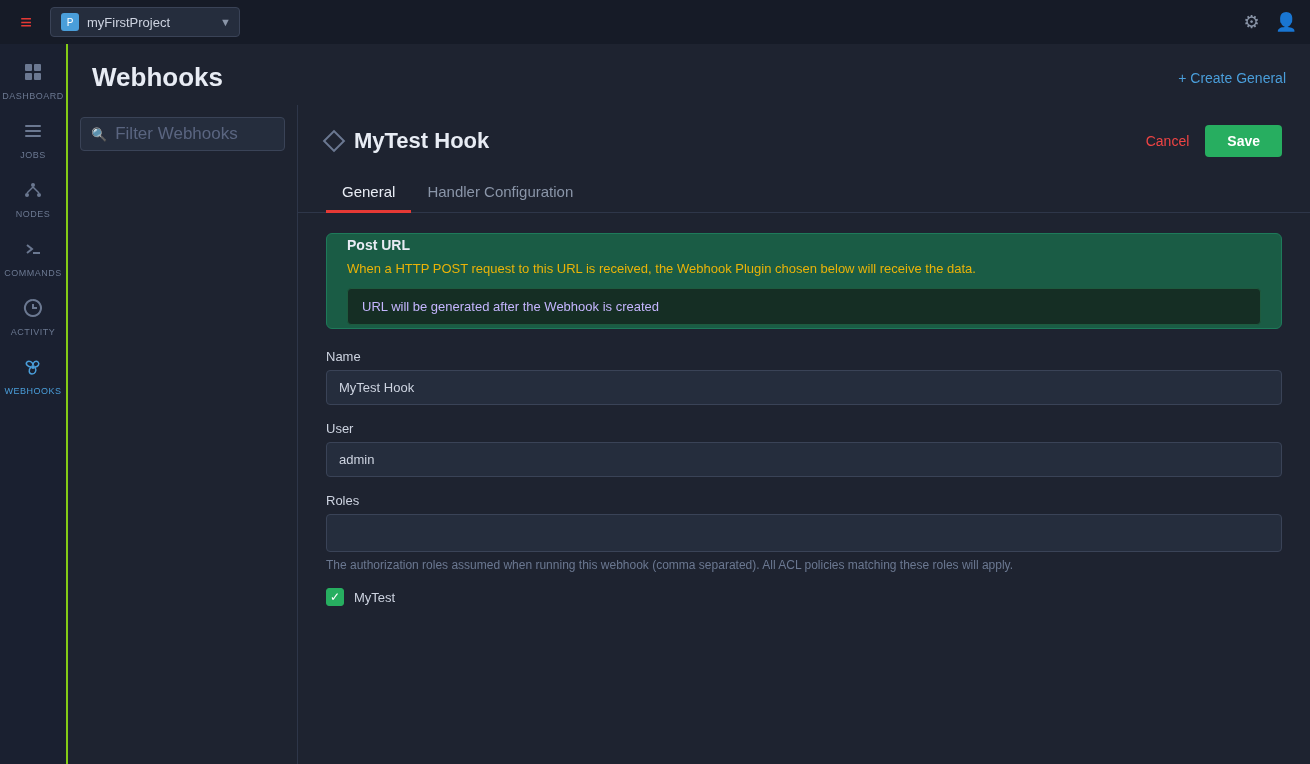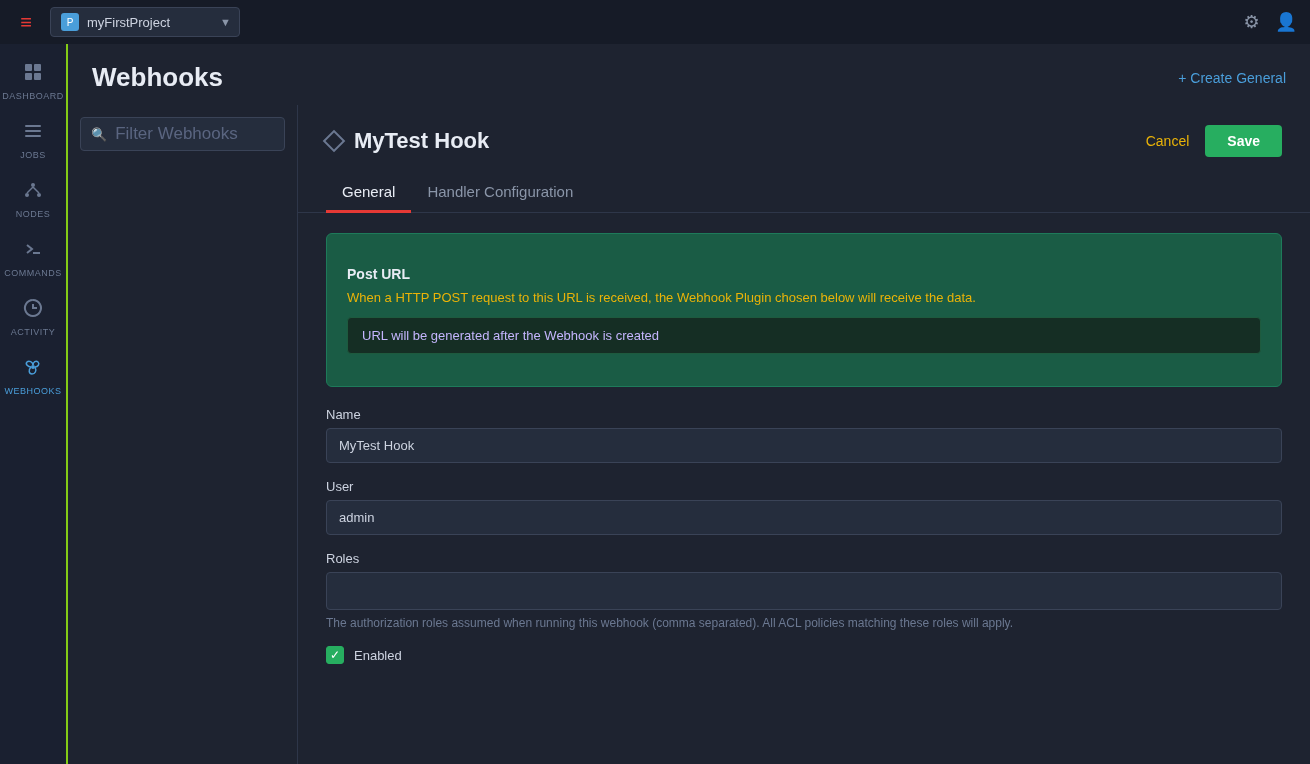--- a/index.html
+++ b/index.html
@@ -223,21 +223,21 @@
       flex-shrink: 0;
     }
     .detail-actions {
       display: flex;
       align-items: center;
       gap: 16px;
     }
     .cancel-btn {
       background: transparent;
       border: none;
-      color: #eab308;
+      color: #ef4444;
       font-size: 14px;
       cursor: pointer;
     }
     .save-btn {
       background: #27ae60;
       border: none;
       color: #fff;
       font-size: 14px;
       font-weight: 600;
       padding: 8px 22px;
@@ -268,21 +268,21 @@
     
     .form-content {
       padding: 20px 28px;
     }
 
     
     .post-url-section {
       background: #1a5c45;
       border: 1px solid #1e7a5a;
       border-radius: 6px;
-      padding: 32px 20px;
+      padding: 3px 20px;
       margin-bottom: 20px;
     }
     .section-title {
       font-size: 14px;
       font-weight: 600;
       color: #e8ecf4;
       margin-bottom: 8px;
     }
     .section-desc {
       font-size: 13px;
@@ -495,20 +495,20 @@
           <div class="form-group">
             <label class="form-label">Roles</label>
             <input type="text" class="form-input" style="height: 38px;">
             <div class="form-hint">The authorization roles assumed when running this webhook (comma separated). All ACL policies matching these roles will apply.</div>
           </div>
 
           <div class="checkbox-row">
             <div class="checkbox-custom checked">
               <span class="checkmark">✓</span>
             </div>
-            <span class="checkbox-label">Enabled</span>
+            <span class="checkbox-label">MyTest</span>
           </div>
 
         </div>
       </div>
     </div>
   </div>
 </div>
 
 </body></html>

